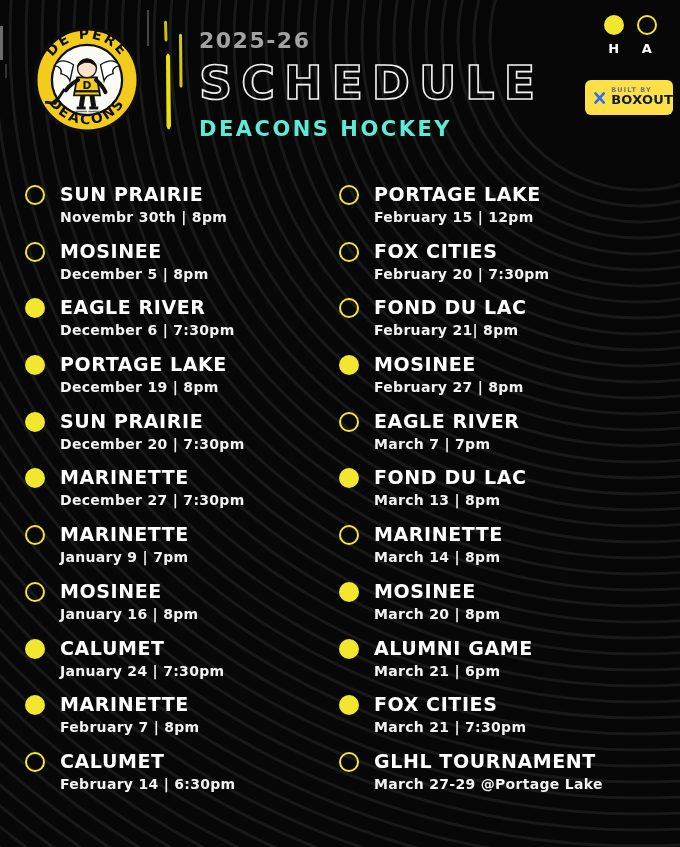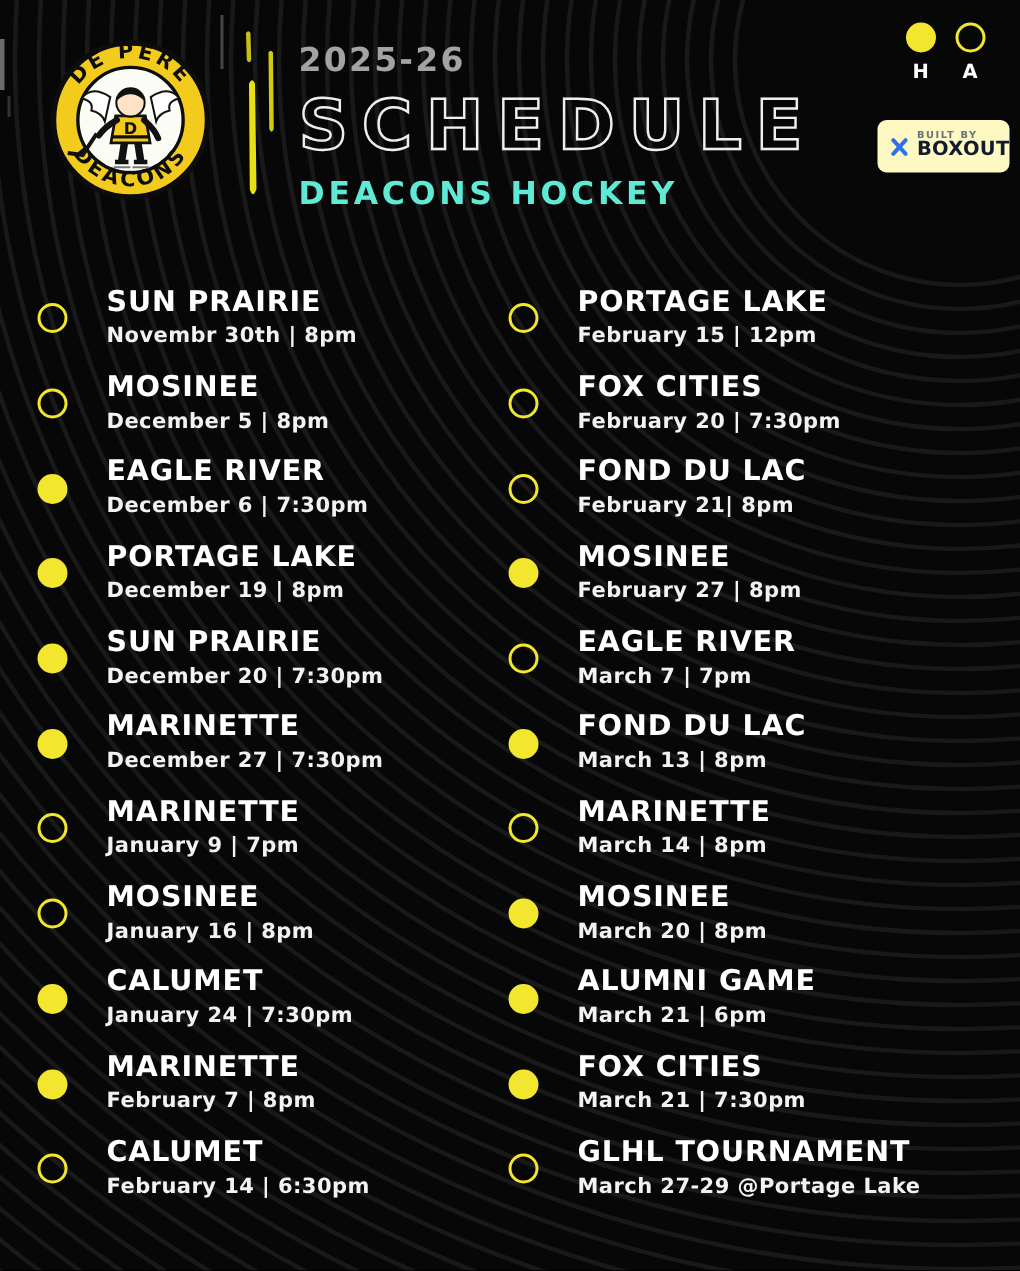--- a/index.html
+++ b/index.html
@@ -23,31 +23,31 @@
   
   .legend{position:absolute;top:15px;left:603px;display:flex;gap:11px;z-index:2;}
   .legend-item{display:flex;flex-direction:column;align-items:center;width:22px;}
   .legend-label{margin-top:6px;font-size:13px;font-weight:bold;letter-spacing:.5px;color:#fff;}
   
   .dot{flex:0 0 auto;width:20px;height:20px;border-radius:50%;box-sizing:border-box;}
   .dot--home{background:var(--accent,#F2E72E);}
   .dot--away{background:transparent;border:2.4px solid var(--accent,#F2E72E);}
   
   .badge{
-    position:absolute;left:585px;top:80px;width:88px;height:35px;background:#fef9c3;border-radius:6px;
+    position:absolute;left:585px;top:80px;width:88px;height:35px;background:#fde047;border-radius:6px;
     display:flex;align-items:center;padding-left:8px;box-sizing:border-box;z-index:2;
   }
   .badge-text{margin-left:5px;display:flex;flex-direction:column;}
   .badge-builtby{font-size:6.5px;font-weight:bold;letter-spacing:1.1px;color:#6a7380;line-height:1;}
   .badge-brand{font-size:13px;font-weight:bold;color:#131c2e;line-height:1.15;letter-spacing:.2px;}
   
   .col{position:absolute;top:183px;z-index:2;}
   .col--left{left:25px;width:300px;}
   .col--right{left:339px;width:330px;}
-  .row{display:flex;align-items:center;gap:26px;height:56.7px;box-sizing:border-box;}
+  .row{display:flex;align-items:flex-start;gap:15px;height:56.7px;box-sizing:border-box;}
   .dot-cell{margin-top:2px;}
   .team{font-size:19px;font-weight:bold;letter-spacing:.6px;line-height:22px;color:#fff;white-space:nowrap;}
   .date{margin-top:4px;font-size:14px;font-weight:bold;letter-spacing:.3px;line-height:1.2;color:#f2f2f2;white-space:nowrap;}
 </style>
 </head>
 <body>
 
 <div class="poster">
 
   <svg class="bg-texture" width="680" height="847" viewBox="0 0 680 847">

